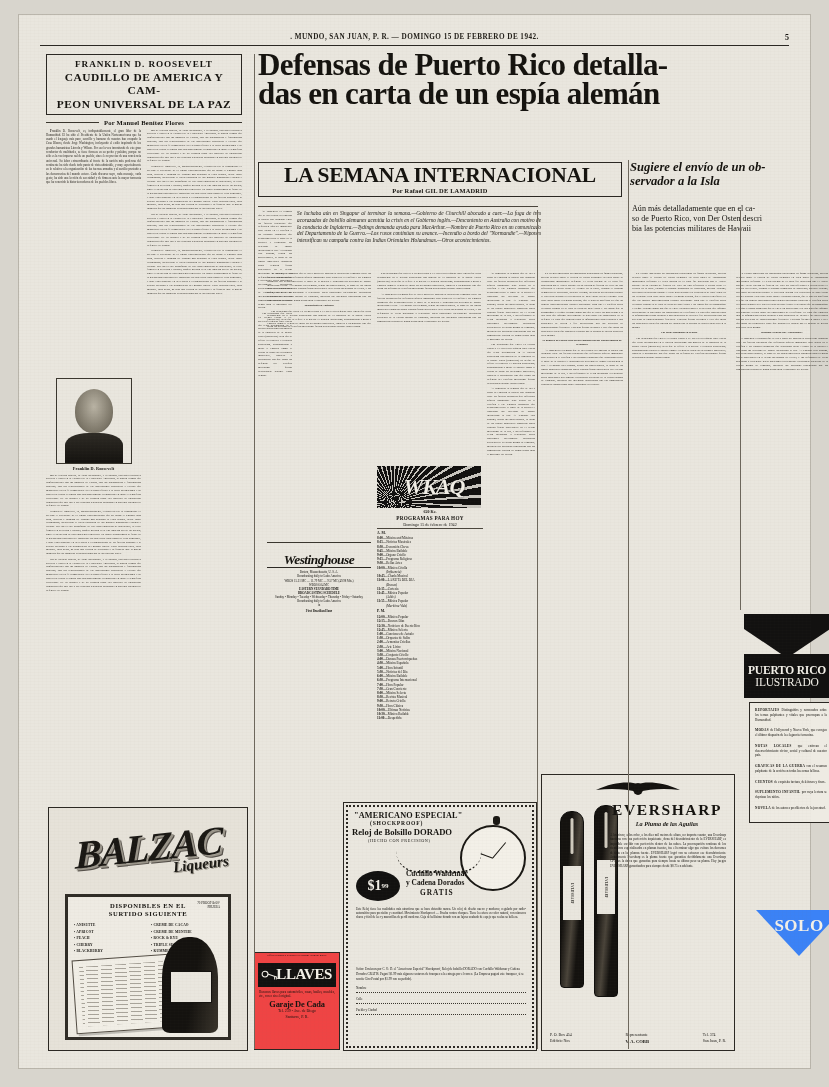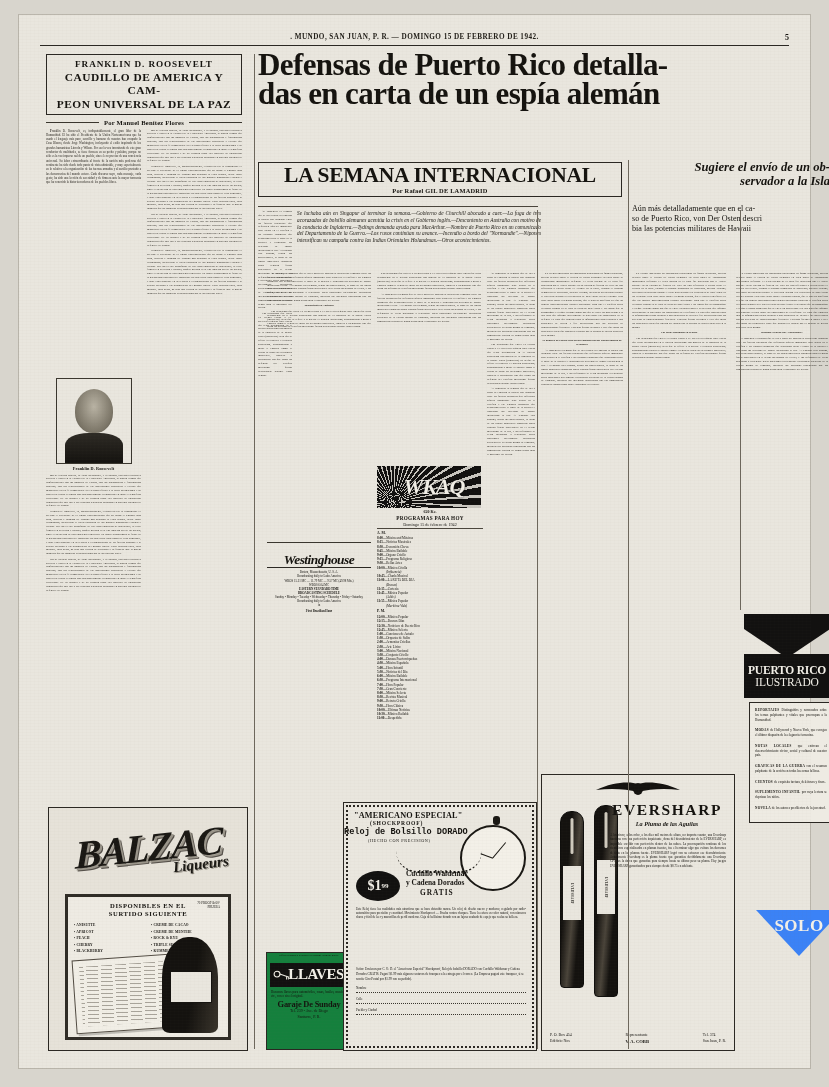--- a/index.html
+++ b/index.html
@@ -183,21 +183,21 @@
     font-weight: bold;
     margin-top: 0px;
     padding-bottom: 1px;
     letter-spacing: .2px;
   }
 
   
   .rightdeck {
     position: absolute;
     left: 612px; top: 146px; width: 200px;
-    text-align: right;
+    text-align: left;
     font-style: italic;
     font-weight: bold;
     font-size: 12.6px;
     line-height: 1.12;
   }
   .rightlede {
     position: absolute;
     left: 614px; top: 190px; width: 198px;
     font-size: 8.1px;
     line-height: 1.22;
@@ -332,23 +332,23 @@
   .balzac .sheet::before {
     content: "";
     position: absolute; inset: 6px;
     background: repeating-linear-gradient(#6d675c 0 .8px, transparent .8px 4px);
     opacity: .55;
   }
 
   
   .llaves {
     position: absolute;
-    left: 248px; top: 938px; width: 84px; height: 96px;
+    left: 236px; top: 938px; width: 84px; height: 96px;
     border: .8px solid #2a2722;
-    background: #15803d;
+    background: #ef4444;
     overflow: hidden;
   }
   .llaves .bar {
     position: relative;
     margin: 4px 3px 0 3px;
     height: 24px;
     background: #121110;
     display: flex; align-items: center; justify-content: flex-end;
     padding-right: 4px;
   }
@@ -368,21 +368,21 @@
     background: #eae7df;
     overflow: hidden;
   }
   .watch .dots {
     position: absolute; inset: 2px;
     border: 2px dotted #2a2722;
     pointer-events: none;
   }
   .watch .w-t1 { font-size: 8.2px; font-weight: bold; text-align: left; margin: 8px 0 0 10px; letter-spacing: .2px; }
   .watch .w-t2 { font-size: 5.6px; font-weight: bold; text-align: left; margin-left: 26px; letter-spacing: .8px; }
-  .watch .w-t3 { font-size: 8.6px; font-weight: bold; margin: 1px 0 0 0; font-family: Liberation Mono, monospace; }
+  .watch .w-t3 { font-size: 8.6px; font-weight: bold; margin: 1px 0 0 8px; }
   .watch .w-t4 { font-size: 4.2px; margin: 1px 0 0 24px; letter-spacing: .6px; }
   .watch .price {
     position: absolute; left: 12px; top: 68px; width: 44px; height: 30px;
     background: #121110; border-radius: 50%;
     color: #f3f0e8;
     display: flex; align-items: center; justify-content: center;
     font-size: 14px; font-weight: bold;
   }
   .watch .price sup { font-size: 7px; }
   .watch .freegift { position: absolute; left: 62px; top: 66px; font-size: 7.4px; font-weight: bold; line-height: 1.25; }
@@ -731,21 +731,21 @@
       <div style="font-size:2.9px;text-align:center;padding:1px 3px;line-height:1.3">Offers estimates is subject to change without notice</div>
       <div class="bar">
         <svg class="key" viewBox="0 0 40 30">
           <circle cx="9" cy="13" r="6.5" fill="none" stroke="#f3f0e8" stroke-width="2.4"></circle>
           <path d="M15 13 L36 20" stroke="#f3f0e8" stroke-width="2.4" fill="none"></path>
           <path d="M30 18 L30 25 M34 19.5 L34 25" stroke="#f3f0e8" stroke-width="2" fill="none"></path>
         </svg>
         <div class="w">LLAVES</div>
       </div>
       <div class="cap">Hacemos llaves para automóviles, casas, baúles, muebles, etc., con o sin el original.</div>
-      <div class="garage">Garaje De Sunday</div>
+      <div class="garage">Garaje De Cada</div>
       <div class="addr">Tel. 239 - Ave. de Diego</div>
       <div class="addr">Santurce, P. R.</div>
     </div>
 
     <div class="watch">
       <div class="dots"></div>
       <div class="w-t1">"AMERICANO ESPECIAL"</div>
       <div class="w-t2">(SHOCKPROOF)</div>
       <div class="w-t3">Reloj de Bolsillo DORADO</div>
       <div class="w-t4">(HECHO CON PRECISION)</div>

